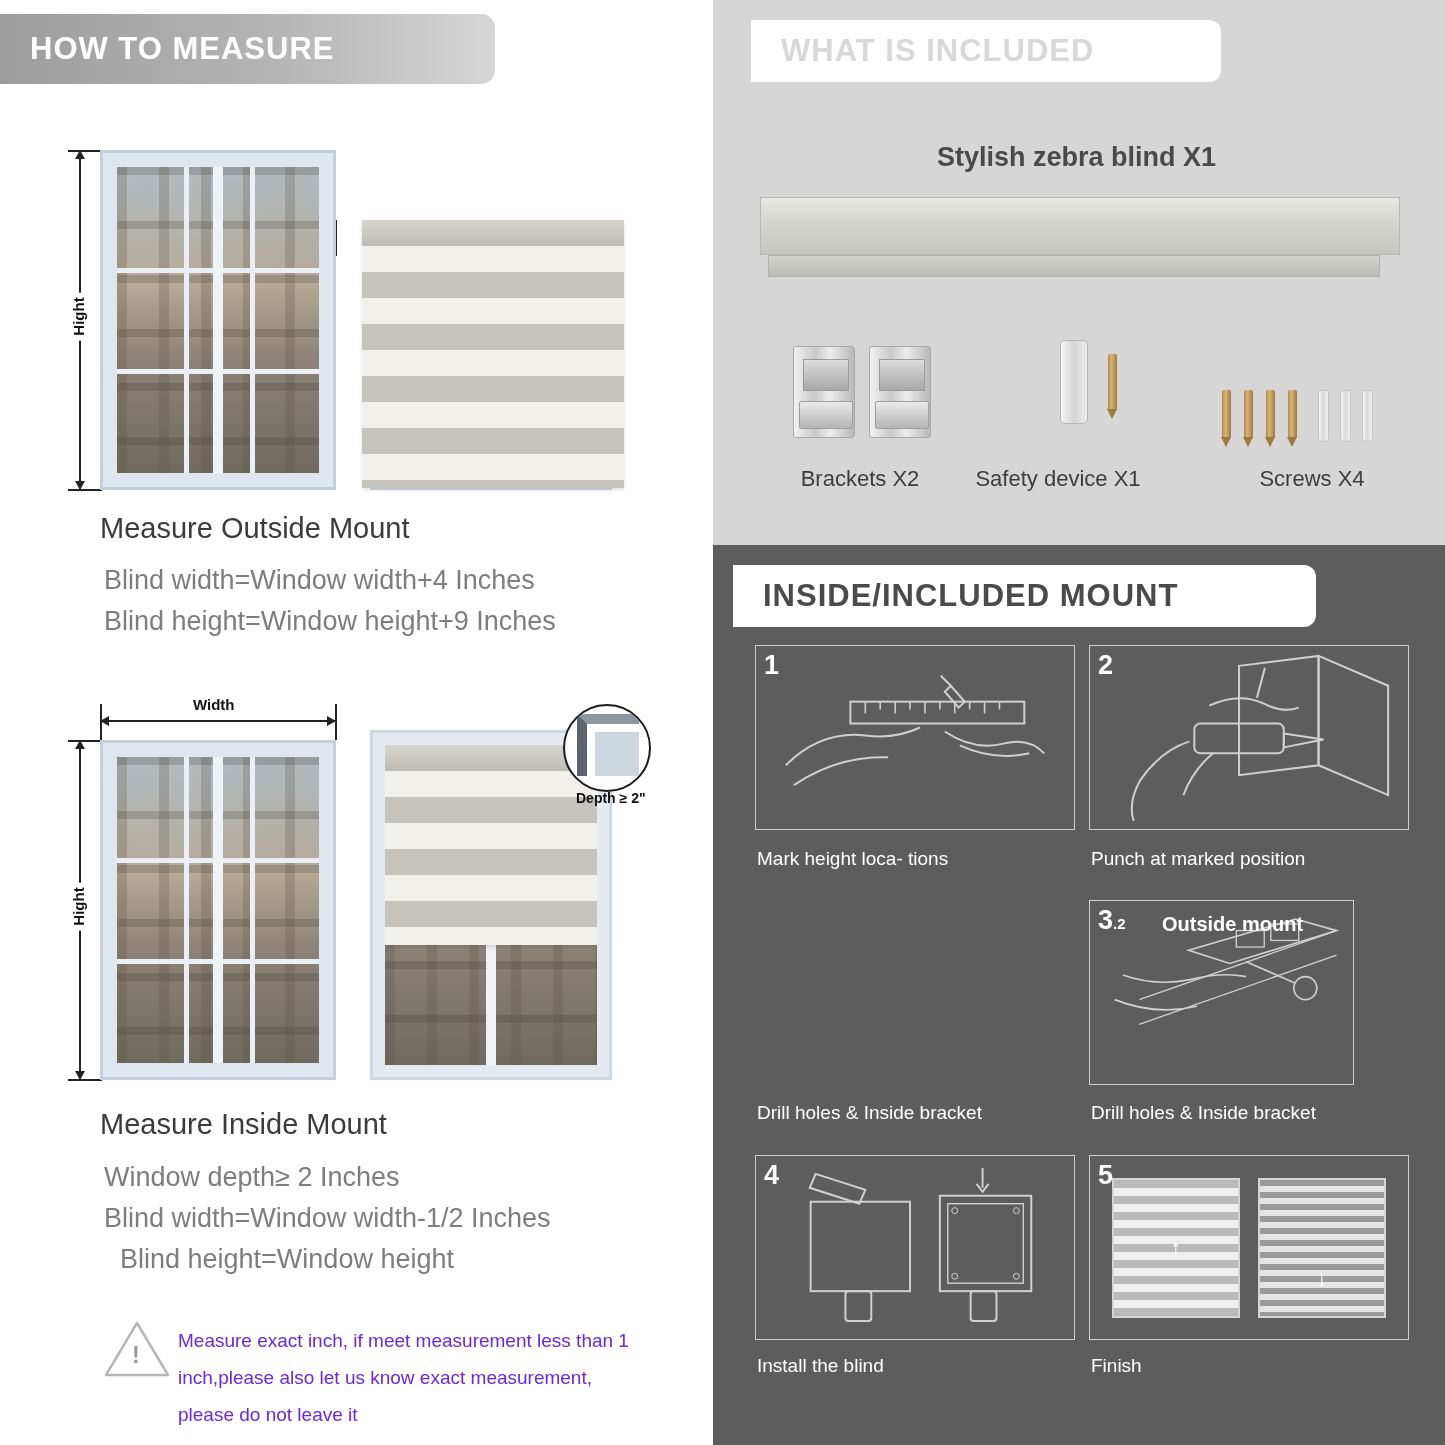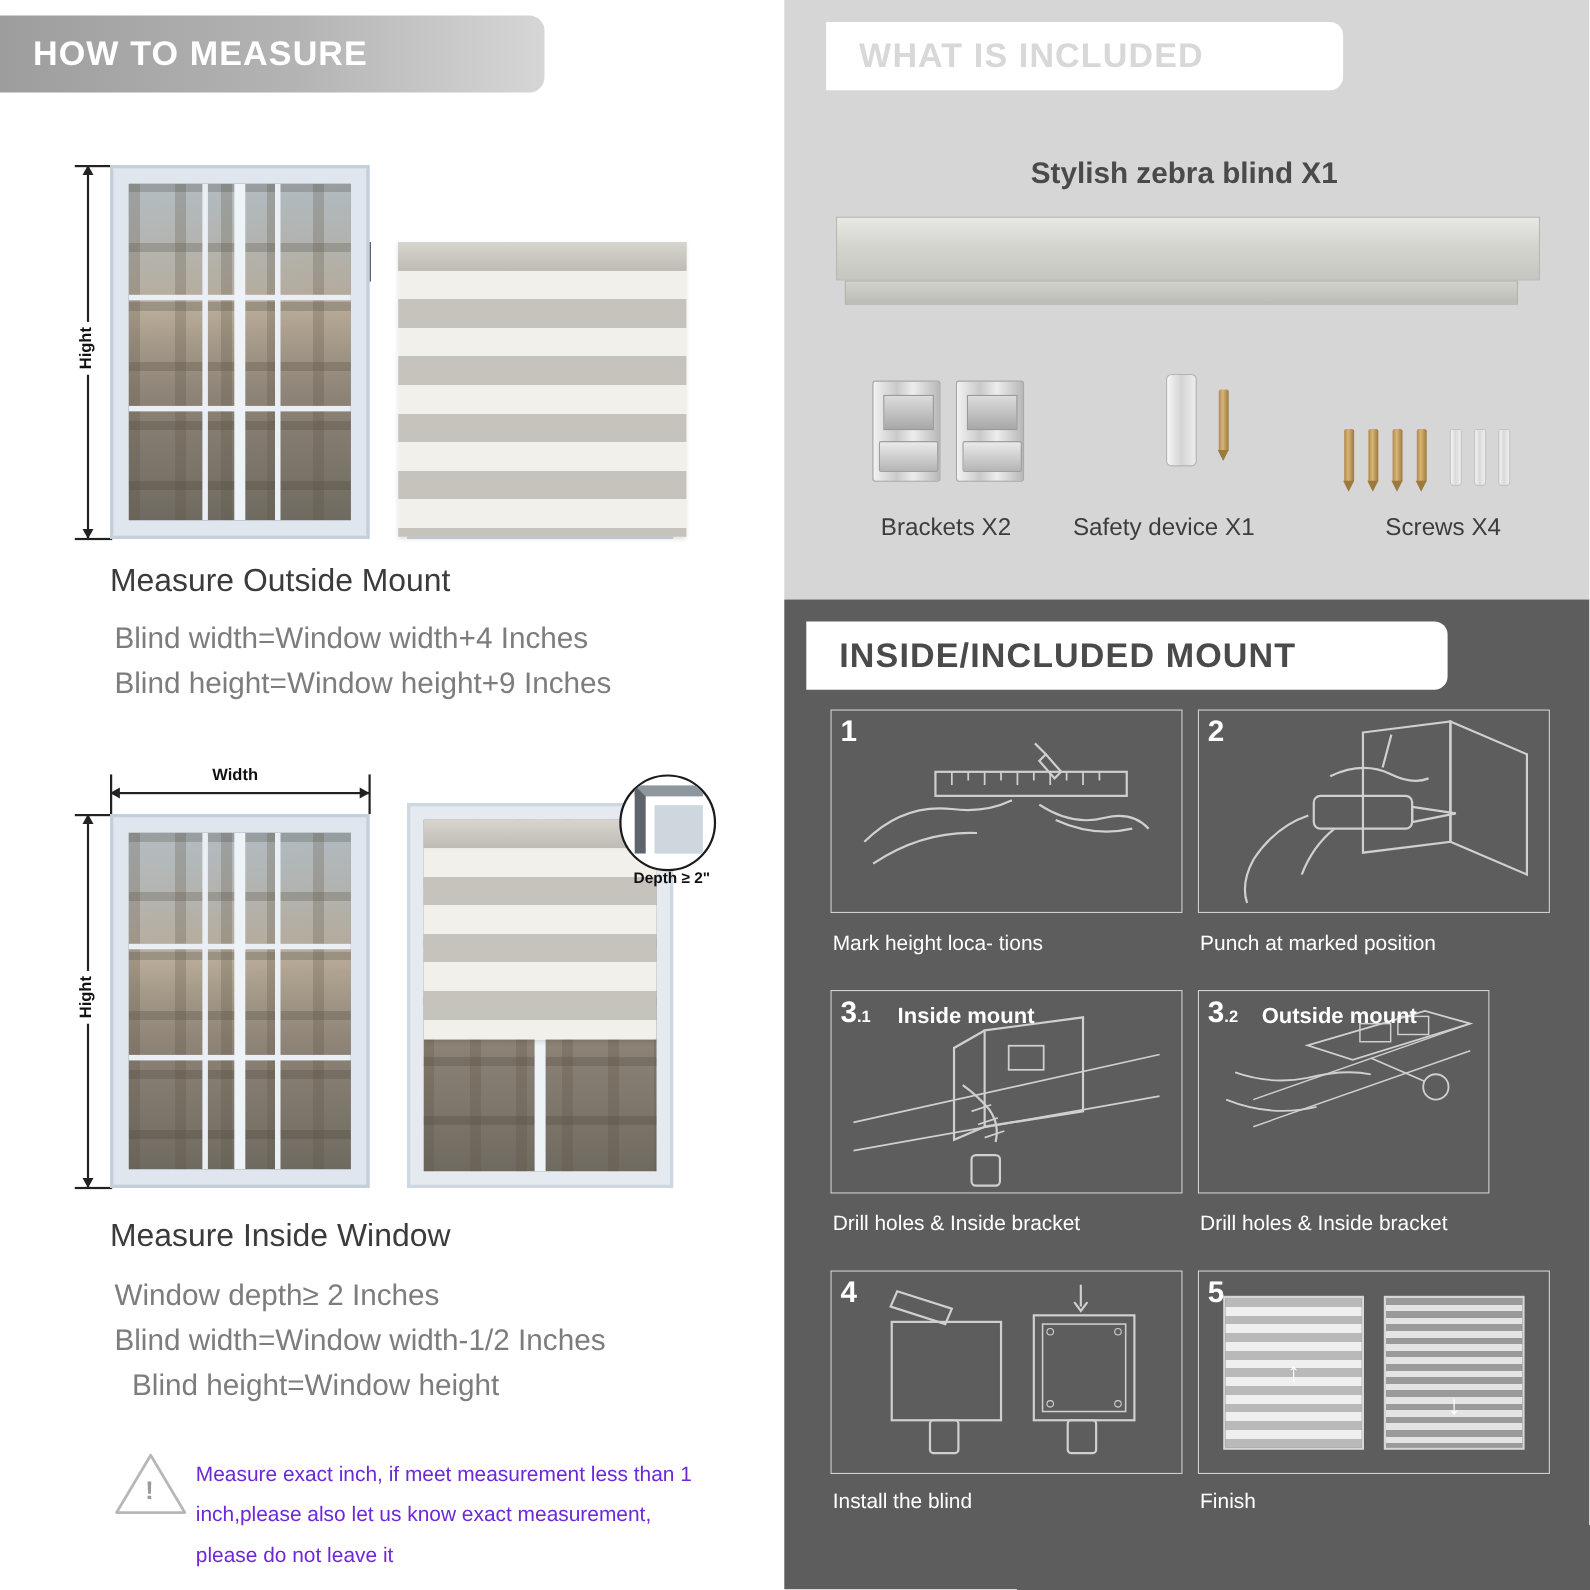--- a/index.html
+++ b/index.html
@@ -298,21 +298,21 @@
         </div>
       </div>
 
       <div class="depth-circle" style="left:563px;top:8px;">
         <div class="d-wall"></div>
         <div class="d-in"></div>
       </div>
       <div class="depth-label" style="left:576px;top:94px;">Depth ≥ 2"</div>
     </div>
 
-    <div class="head-title" style="left:100px;top:1108px;">Measure Inside Window</div>
+    <div class="head-title" style="left:100px;top:1108px;">Measure Inside Mount</div>
     <div class="bullet-line" style="left:104px;top:1162px;">Window depth≥ 2 Inches</div>
     <div class="bullet-line" style="left:104px;top:1203px;">Blind width=Window width-1/2 Inches</div>
     <div class="bullet-line" style="left:120px;top:1244px;">Blind height=Window height</div>
 
     <div class="warn-box" style="left:104px;top:1320px;width:540px;height:100px;">
       <svg class="warn-tri-outline" viewBox="0 0 66 58">
         <path d="M33 3 L64 55 L2 55 Z" fill="none" stroke="#b7b7b7" stroke-width="2.5" stroke-linejoin="round"></path>
       </svg>
       <div style="position:absolute;left:28px;top:22px;font-size:23px;color:#9a9a9a;font-weight:bold;">!</div>
       <div class="warn-text" style="left:74px;top:2px;width:460px;">Measure exact inch, if meet measurement less than 1 inch,please also let us know exact measurement, please do not leave it</div>
@@ -384,50 +384,36 @@
       <rect x="105" y="78" width="90" height="30" rx="6" fill="none" stroke="#d0d0d0" stroke-width="2"></rect>
       <path d="M195 88 l40 6 l-40 8 z" fill="none" stroke="#d0d0d0" stroke-width="2"></path>
       <path d="M100 96 q-30 10 -50 40 q-12 22 -6 40" fill="none" stroke="#d0d0d0" stroke-width="2"></path>
       <path d="M124 108 q-20 16 -30 42" fill="none" stroke="#d0d0d0" stroke-width="2"></path>
       <path d="M168 52 l8 -30" stroke="#d0d0d0" stroke-width="2"></path>
     </svg>
     <div class="step-num"><span>2</span></div>
   </div>
   <div class="step-caption" style="left:1091px;top:848px;">Punch at  marked position</div>
 
-  <div class="step-cell" style="left:755px;top:900px;width:320px;height:185px;">
-    <svg class="sketch" viewBox="0 0 320 185">
-      <path d="M20 120 L300 58" stroke="#d0d0d0" stroke-width="1.6"></path>
-      <path d="M20 146 L300 96" stroke="#d0d0d0" stroke-width="1.6"></path>
-      <path d="M140 36 L230 24 L230 110 L140 124 Z" fill="none" stroke="#d0d0d0" stroke-width="2"></path>
-      <path d="M140 36 L112 52 L112 136 L140 124" fill="none" stroke="#d0d0d0" stroke-width="2"></path>
-      <rect x="162" y="50" width="32" height="22" fill="none" stroke="#d0d0d0" stroke-width="1.6"></rect>
-      <path d="M120 86 q14 10 24 22 q10 14 6 30" fill="none" stroke="#d0d0d0" stroke-width="2"></path>
-      <path d="M128 110 l18 -6 M134 122 l18 -6 M140 134 l18 -6" stroke="#d0d0d0" stroke-width="1.6"></path>
-      <rect x="128" y="150" width="26" height="28" rx="4" fill="none" stroke="#d0d0d0" stroke-width="2"></rect>
-    </svg>
-    <div class="step-num"><span>3</span><span class="sub">.1</span></div>
-    <div class="step-inline-label" style="left:60px;top:12px;">Inside mount</div>
-  </div>
   <div class="step-caption" style="left:757px;top:1102px;">Drill holes &amp;  Inside bracket</div>
 
   <div class="step-cell" style="left:1089px;top:900px;width:265px;height:185px;">
     <svg class="sketch" viewBox="0 0 320 185">
       <path d="M60 120 L300 36" stroke="#d0d0d0" stroke-width="1.6"></path>
       <path d="M60 150 L300 66" stroke="#d0d0d0" stroke-width="1.6"></path>
       <path d="M120 60 L250 22 L300 36 L170 76 Z" fill="none" stroke="#d0d0d0" stroke-width="2"></path>
       <rect x="178" y="36" width="34" height="20" fill="none" stroke="#d0d0d0" stroke-width="1.6"></rect>
       <rect x="220" y="28" width="34" height="20" fill="none" stroke="#d0d0d0" stroke-width="1.6"></rect>
       <path d="M40 90 q40 14 80 6 q40 -10 70 -4" fill="none" stroke="#d0d0d0" stroke-width="2"></path>
       <path d="M30 120 q50 20 100 8" fill="none" stroke="#d0d0d0" stroke-width="2"></path>
       <path d="M190 74 l60 26" stroke="#d0d0d0" stroke-width="2"></path>
       <circle cx="262" cy="106" r="14" fill="none" stroke="#d0d0d0" stroke-width="2"></circle>
     </svg>
     <div class="step-num"><span>3</span><span class="sub">.2</span></div>
-    <div class="step-inline-label" style="left:57px;top:12px;text-align:center;">Outside mount</div>
+    <div class="step-inline-label" style="left:72px;top:12px;text-align:center;">Outside mount</div>
   </div>
   <div class="step-caption" style="left:1091px;top:1102px;">Drill holes &amp;  Inside bracket</div>
 
   <div class="step-cell" style="left:755px;top:1155px;width:320px;height:185px;">
     <svg class="sketch" viewBox="0 0 320 185">
       <path d="M60 18 L110 34 L104 48 L54 32 Z" fill="none" stroke="#d0d0d0" stroke-width="2"></path>
       <rect x="55" y="46" width="100" height="90" fill="none" stroke="#d0d0d0" stroke-width="2"></rect>
       <rect x="90" y="136" width="26" height="30" rx="3" fill="none" stroke="#d0d0d0" stroke-width="2"></rect>
       <rect x="185" y="40" width="92" height="96" fill="none" stroke="#d0d0d0" stroke-width="2"></rect>
       <rect x="193" y="48" width="76" height="80" fill="none" stroke="#d0d0d0" stroke-width="1.4"></rect>

